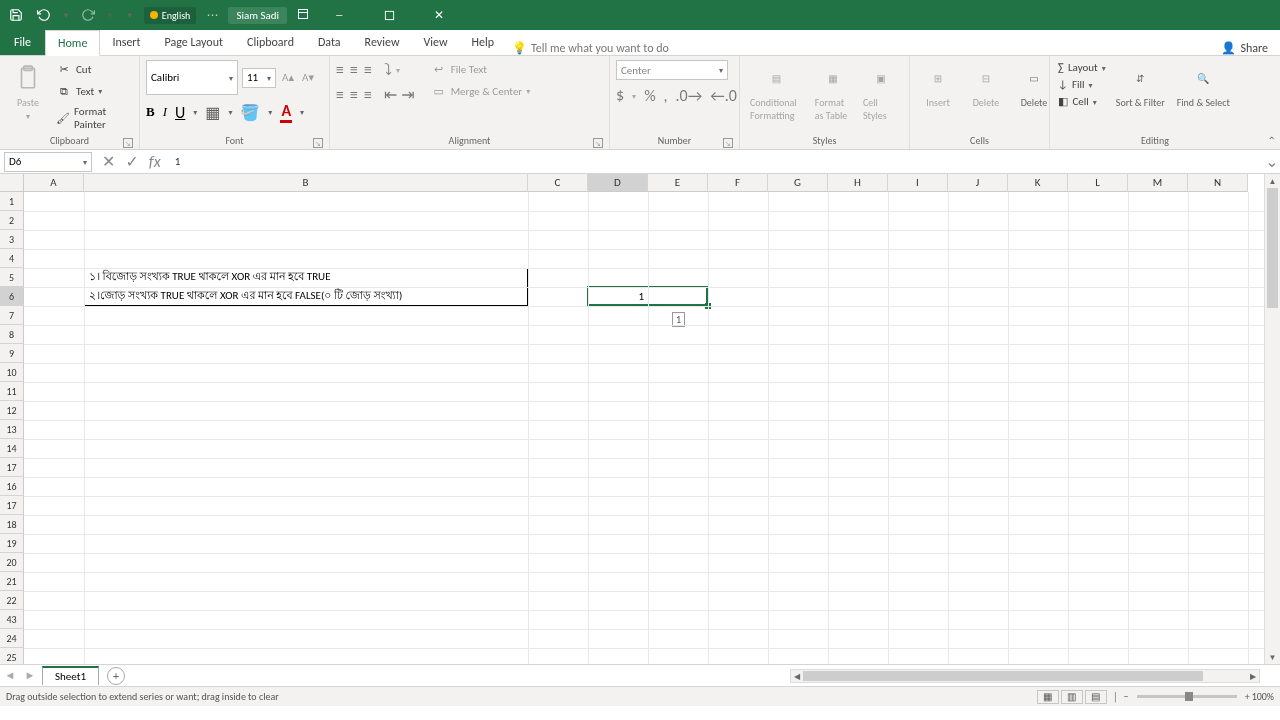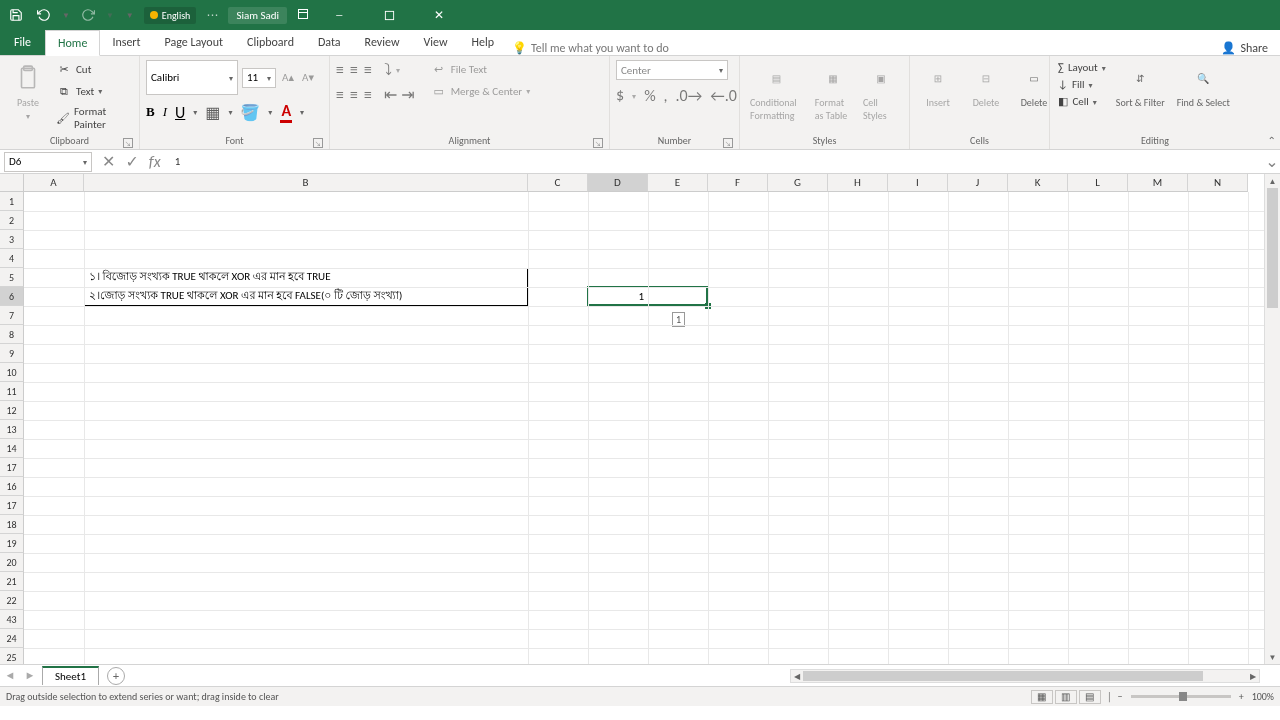--- a/index.html
+++ b/index.html
@@ -483,15 +483,15 @@
   <div class="views">
     <div class="view-btn">▦</div>
     <div class="view-btn">▥</div>
     <div class="view-btn">▤</div>
     <span style="margin:0 4px">│</span>
     <span>−</span>
     <div class="zoom-slider">
         <div class="zthumb"></div>
       </div>
     <span>+</span>
-    <span style="margin-left:6px">100%</span>
+    <span style="">100%</span>
   </div>
 </div>
 
 </body></html>

